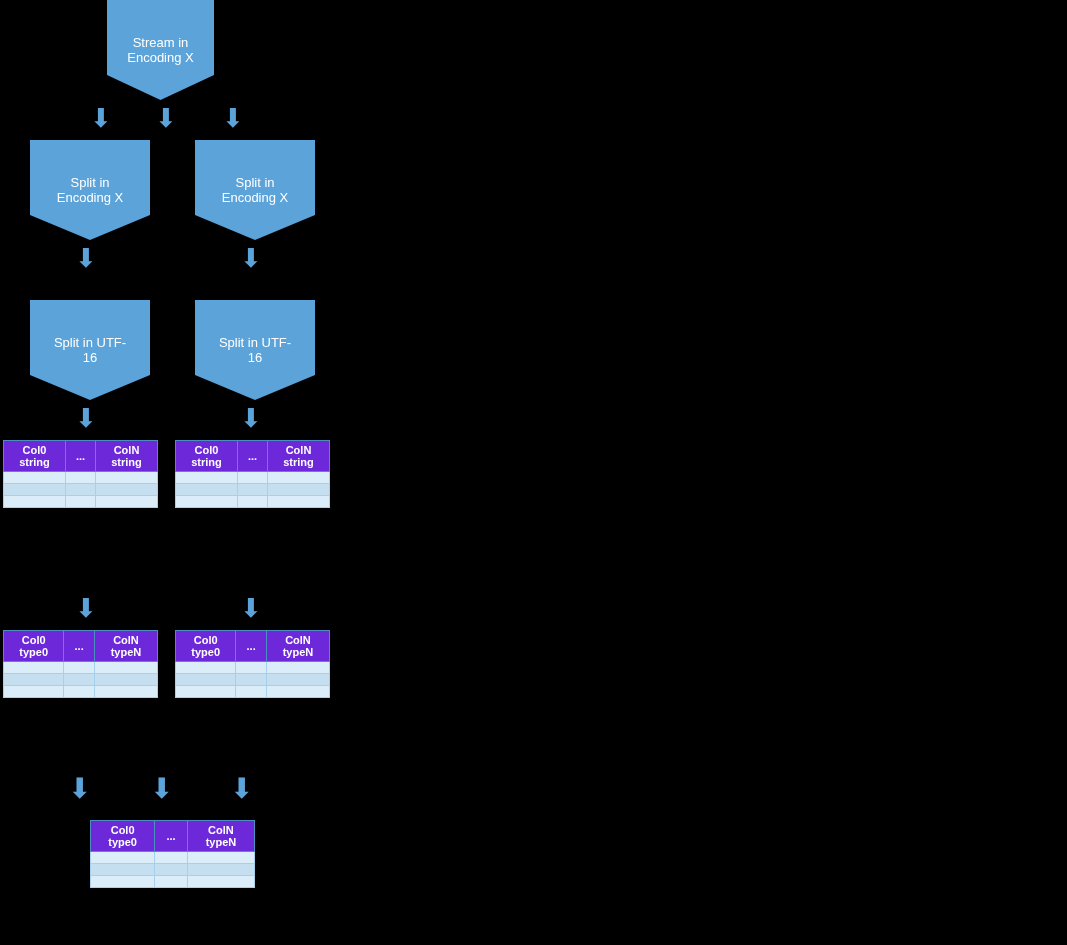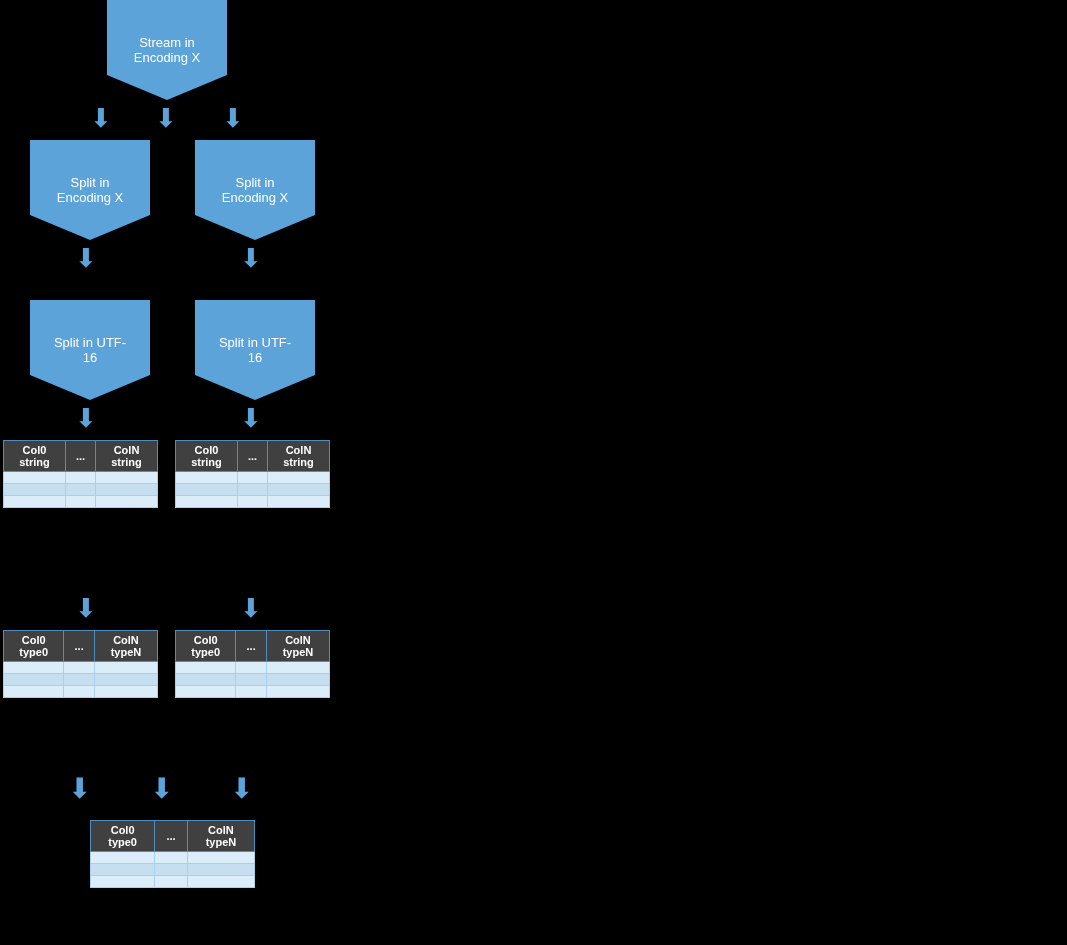--- a/index.html
+++ b/index.html
@@ -34,21 +34,21 @@
 
     
     .data-table {
       position: absolute;
       border-collapse: collapse;
       border: 1px solid #5ba3d9;
       background: white;
       color: #333;
     }
     .data-table th {
-      background: #404040;
+      background: #6d28d9;
       color: white;
       font-size: 11px;
       font-weight: bold;
       padding: 3px 5px;
       border: 1px solid #4a8fc0;
       text-align: center;
       white-space: nowrap;
     }
     .data-table td {
       background: #cde4f5;
@@ -65,21 +65,21 @@
     .data-table td.empty2 {
       background: #c5dff0;
       height: 12px;
     }
   </style>
 </head>
 <body>
 
 <div class="diagram">
 
-  <div class="node" style="left: 107px; top: 0px; width: 120px; height: 100px;">
+  <div class="node" style="left: 107px; top: 0px; width: 107px; height: 100px;">
     <span>Stream in<br>Encoding X</span>
   </div>
 
   <div style="position:absolute; left: 90px; top: 105px; color: #5ba3d9; font-size: 26px; line-height:1;">⬇</div>
 
   <div style="position:absolute; left: 155px; top: 105px; color: #5ba3d9; font-size: 26px; line-height:1;">⬇</div>
 
   <div style="position:absolute; left: 222px; top: 105px; color: #5ba3d9; font-size: 26px; line-height:1;">⬇</div>
 
   <div class="node" style="left: 30px; top: 140px; width: 120px; height: 100px;">

